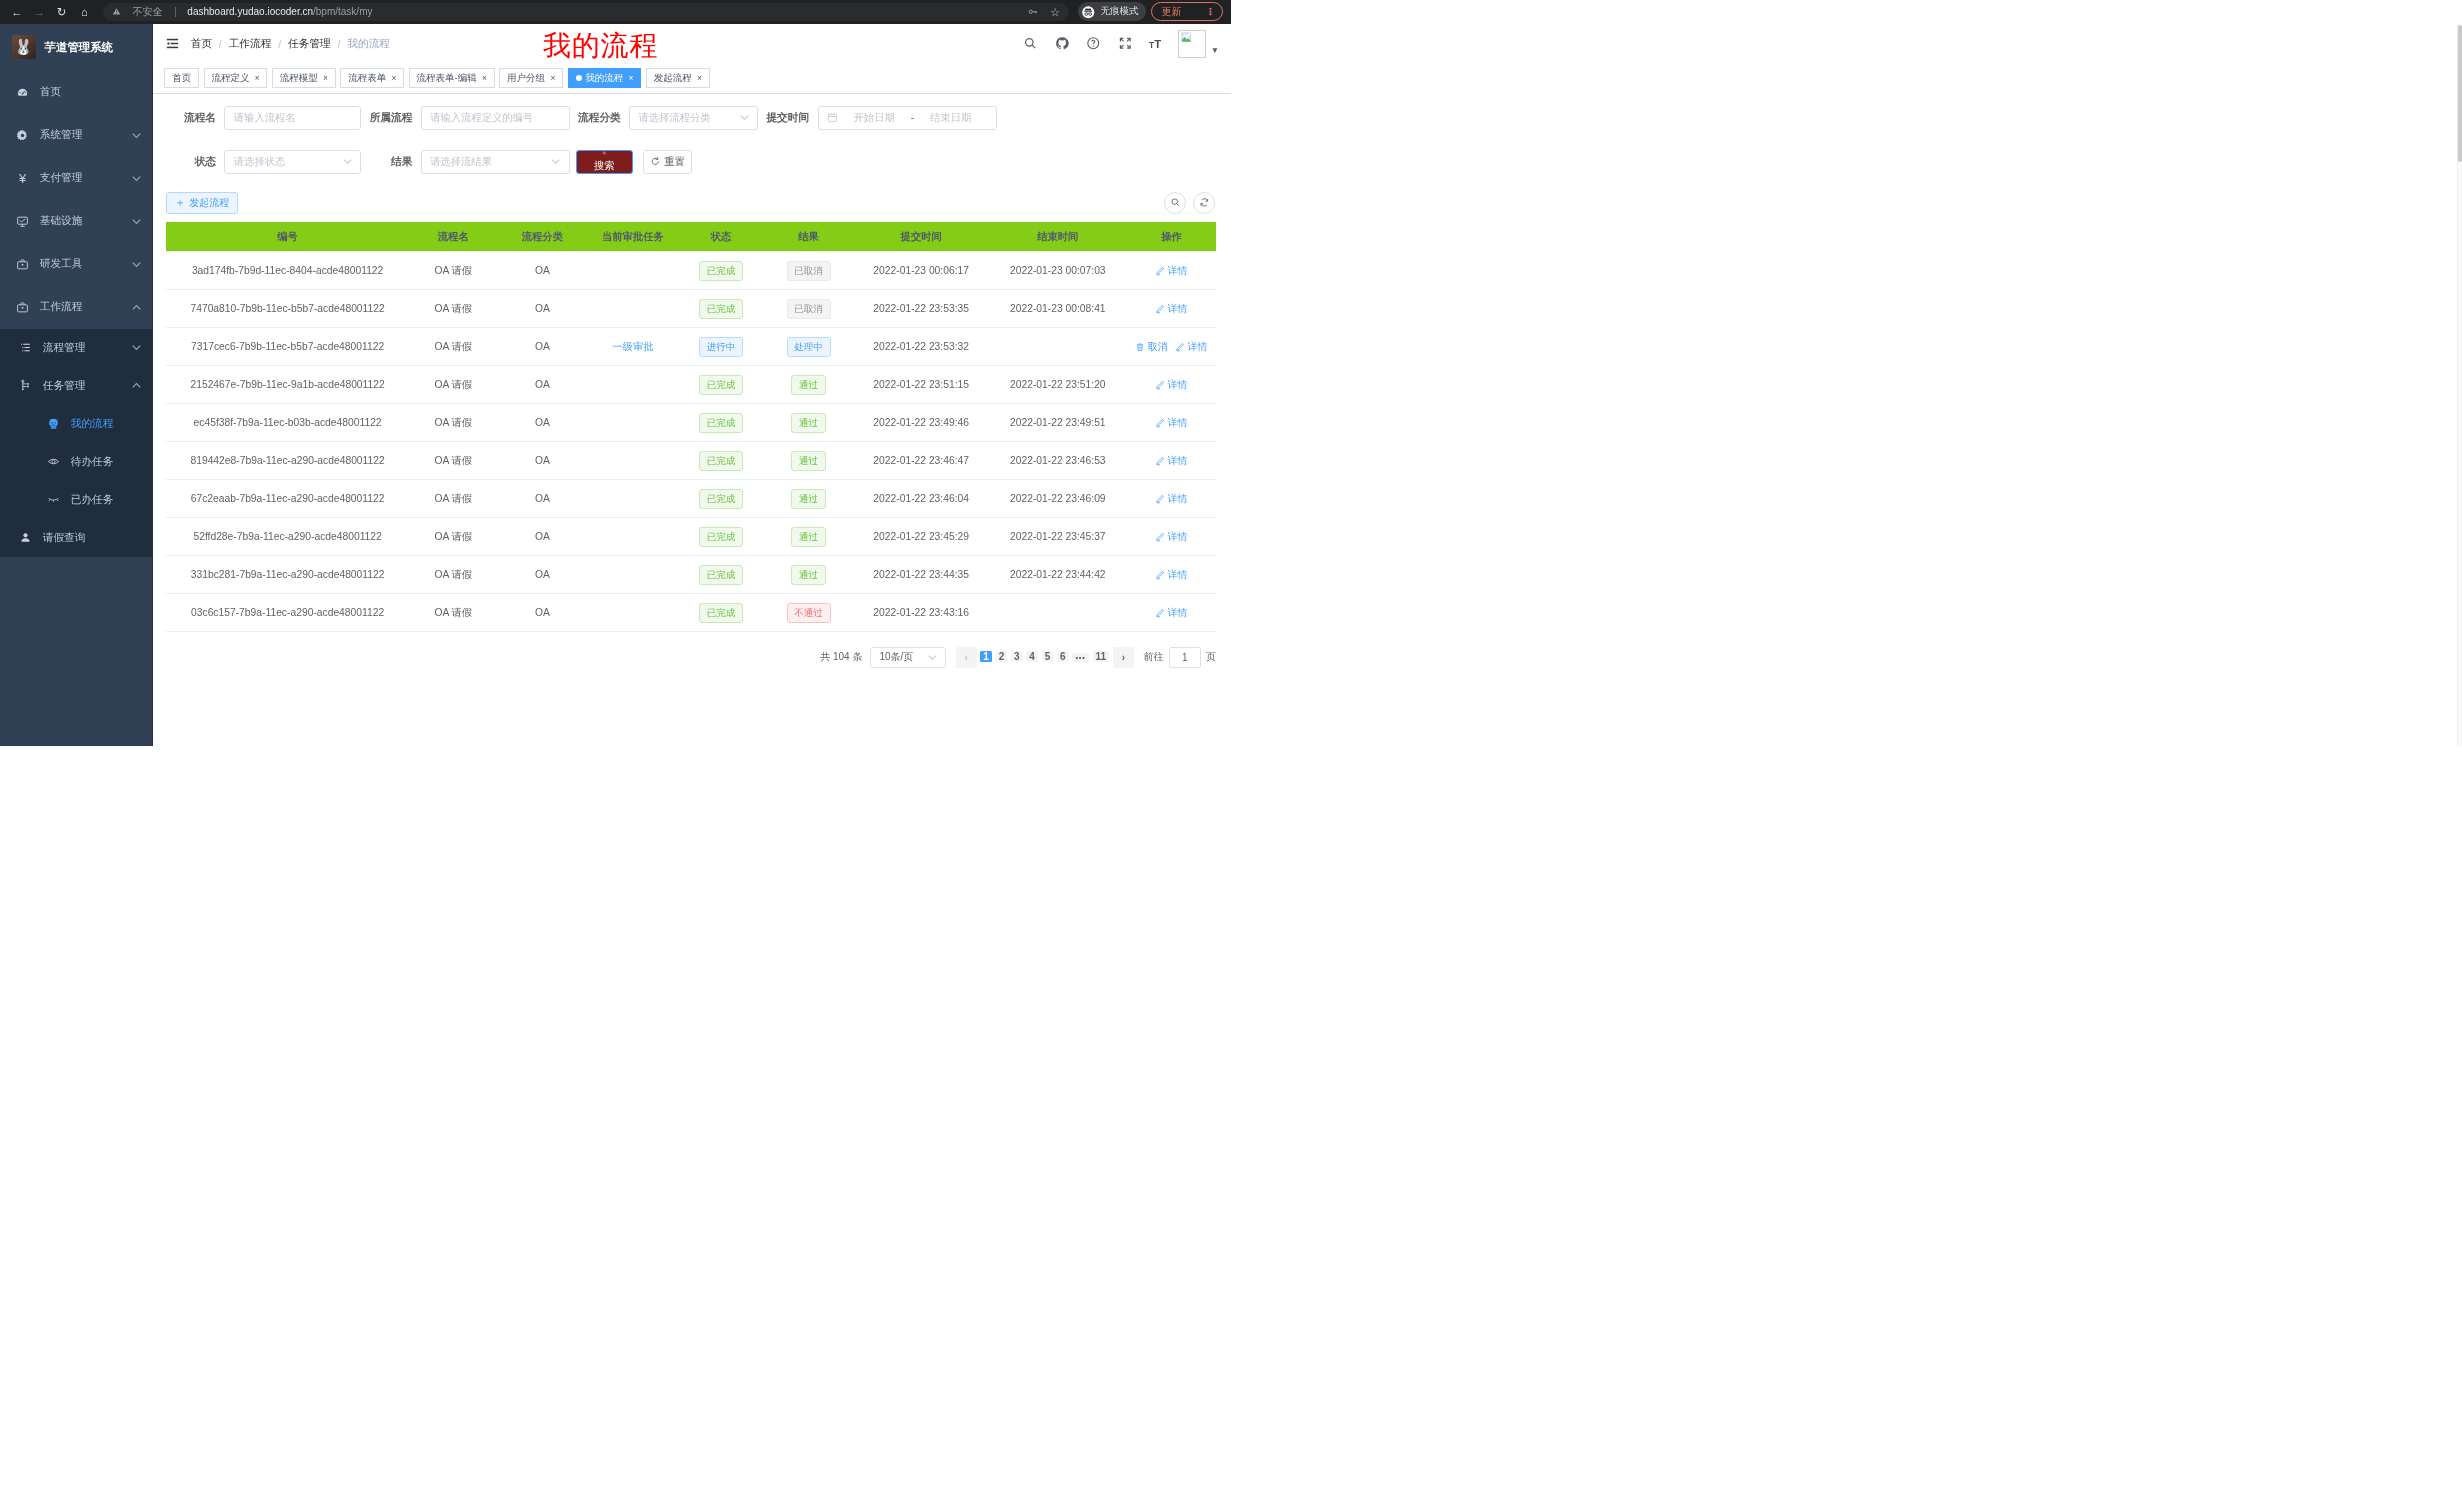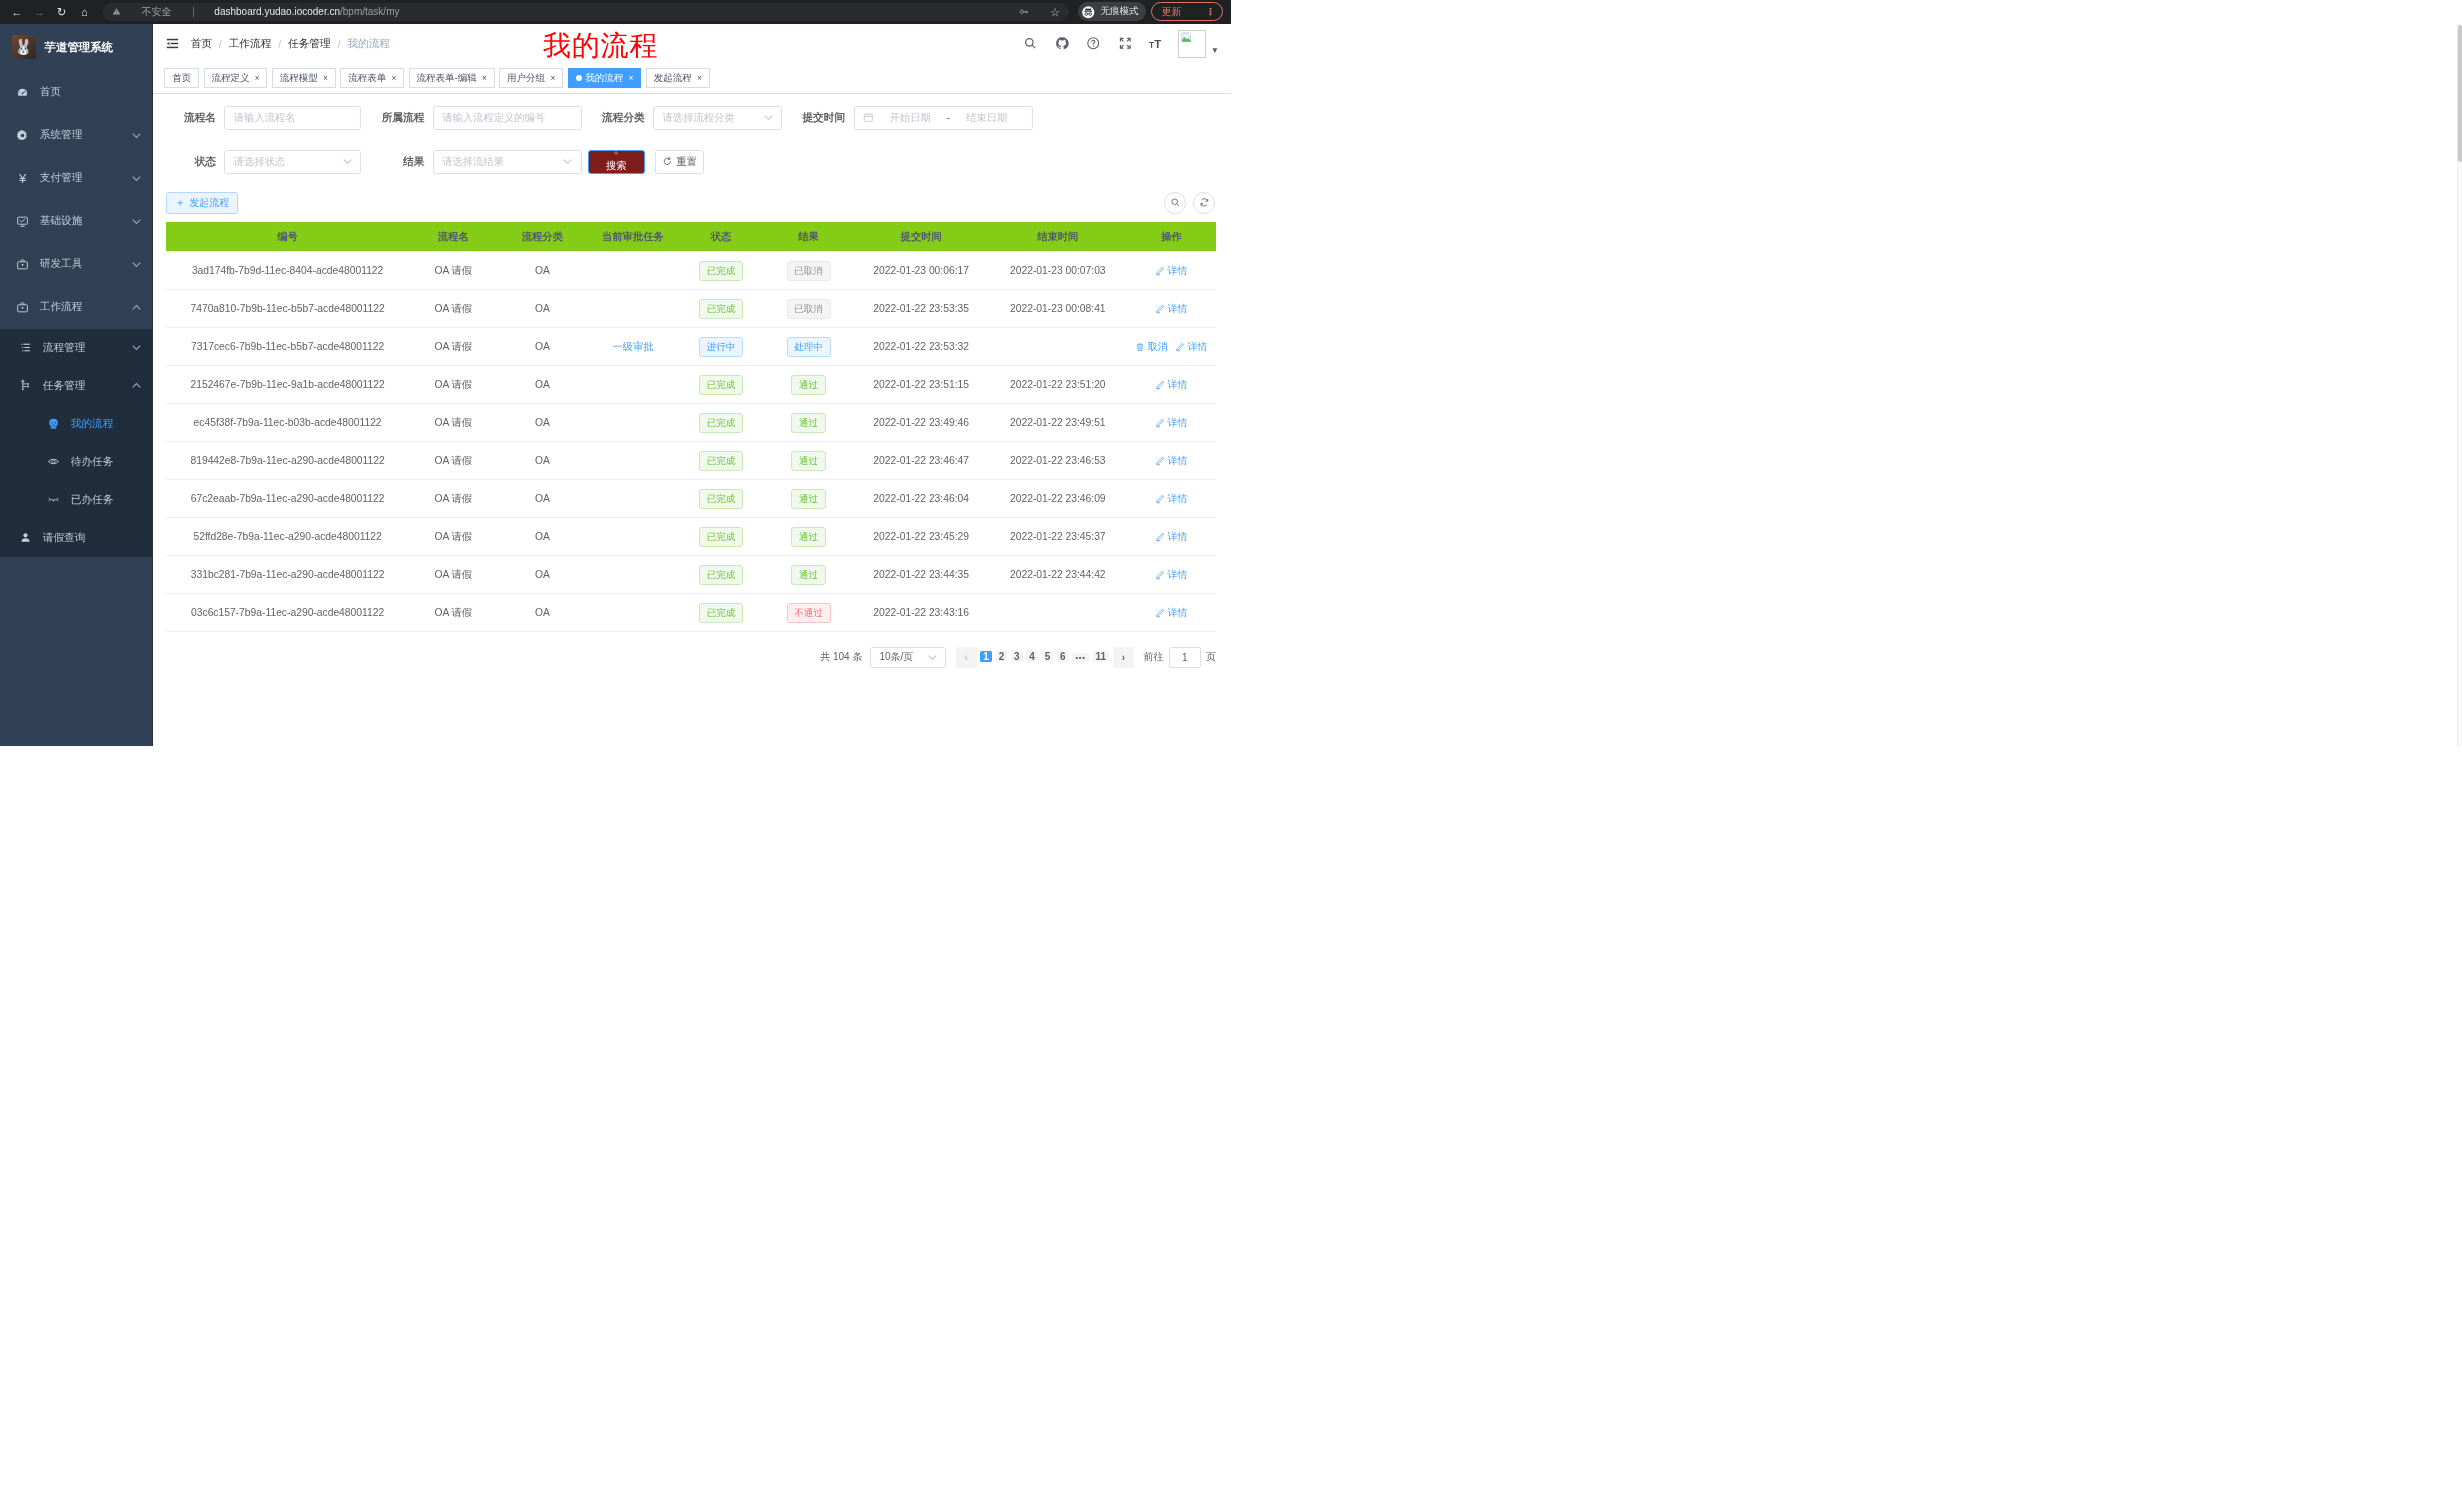--- a/index.html
+++ b/index.html
@@ -4,21 +4,21 @@
 <style>
   * { box-sizing: border-box; margin: 0; padding: 0; }
   html,body { width:1231px; height:746px; overflow:hidden;
     font-family:"Liberation Sans","DejaVu Sans",sans-serif; background:#fff; }
   svg { display:block; }
 
   
   .browser { height:23.6px; background:#1f2123; display:flex; align-items:center; padding:0 7.6px; gap:4.6px; }
   .bicon { color:#dfe1e5; font-size:11.4px; width:18px; height:18px; display:flex; align-items:center; justify-content:center; border-radius:50%; flex:none; }
   .bicon.dim { color:#72767b; }
-  .urlbar { flex:1; height:17.5px; background:#292b2e; border-radius:9px; display:flex; align-items:center; padding:0 9px; gap:21px; font-size:10px; color:#9aa0a6; margin:0 4.6px;justify-content:space-between; }
+  .urlbar { flex:1; height:17.5px; background:#292b2e; border-radius:9px; display:flex; align-items:center; padding:0 9px; gap:12px; font-size:10px; color:#9aa0a6; margin:0 4.6px;justify-content:space-between; }
   .urlbar .host { color:#e8eaed; }
   .urlbar .path { color:#9aa0a6; }
   .urlbar .sep { width:0.8px; height:10px; background:#5f6368; }
   .urlbar .spacer { flex:1; }
   .chip { height:19px; border-radius:10px; background:#3c3e42; color:#e8eaed; display:flex; align-items:center; gap:4.6px; padding:0 7.6px 0 3px; font-size:9.5px; flex:none; }
   .update { height:19px; border:1.1px solid #dd7365; border-radius:10px; color:#e2786a; display:flex; align-items:center; gap:24px; padding:0 6.8px 0 10px; font-size:10px; flex:none; }
   .update .dots { letter-spacing:0; font-size:10px; font-weight:700; }
 
   
   .app { display:flex; height:723px; }
@@ -54,21 +54,21 @@
   .tab { height:20.5px; display:inline-flex; align-items:center; gap:3.8px; border:0.8px solid #d8dce5; background:#fff; color:#495060; font-size:9.5px; padding:0 6.8px; cursor:pointer; }
   .tab .dot { width:6px; height:6px; border-radius:50%; background:#fff; display:none; }
   .tab.active { background:#409eff; border-color:#409eff; color:#fff; }
   .tab.active .dot { display:inline-block; }
   .tab .x { font-size:8.4px; margin-left:1.5px; }
 
   .content { flex:1; background:#fff; padding:12px 16px 0 13px; position:relative; }
   .frow { display:flex; align-items:center; }
   .frow + .frow { margin-top:20px; }
   .flabel { font-size:10.7px; font-weight:700; color:#606266; text-align:right; margin-right:8.4px; }
-  .w66 { width:50px; } .w58 { width:44px; margin-left:19px; }
+  .w66 { width:50px; } .w58 { width:44px; margin-left:7px; }
   .el-input { height:24px; border:0.8px solid #dcdfe6; border-radius:3px; background:#fff; display:flex; align-items:center; padding:0 8.4px; font-size:10.3px; color:#c0c4cc; gap:5.3px; }
   .el-input .grow { flex:1; }
   .chev { width:9px; height:9px; color:#c0c4cc; flex:none; }
   .daterange { justify-content:space-between; }
   .daterange .dsep { color:#606266; }
   .btn { height:24px; border-radius:3px; font-size:10.3px; display:inline-flex; align-items:center; justify-content:center; gap:3.8px; cursor:pointer; border:0.8px solid #dcdfe6; background:#fff; color:#606266; }
   .btn-primary { background:#7f1d1d; border-color:#409eff; color:#fff;flex-direction:column; }
   .btn-plain { background:#ecf5ff; border-color:#b3d8ff; color:#409eff; height:22px; font-size:10px; }
   .bicon16 { width:10.7px; height:10.7px; }
 

